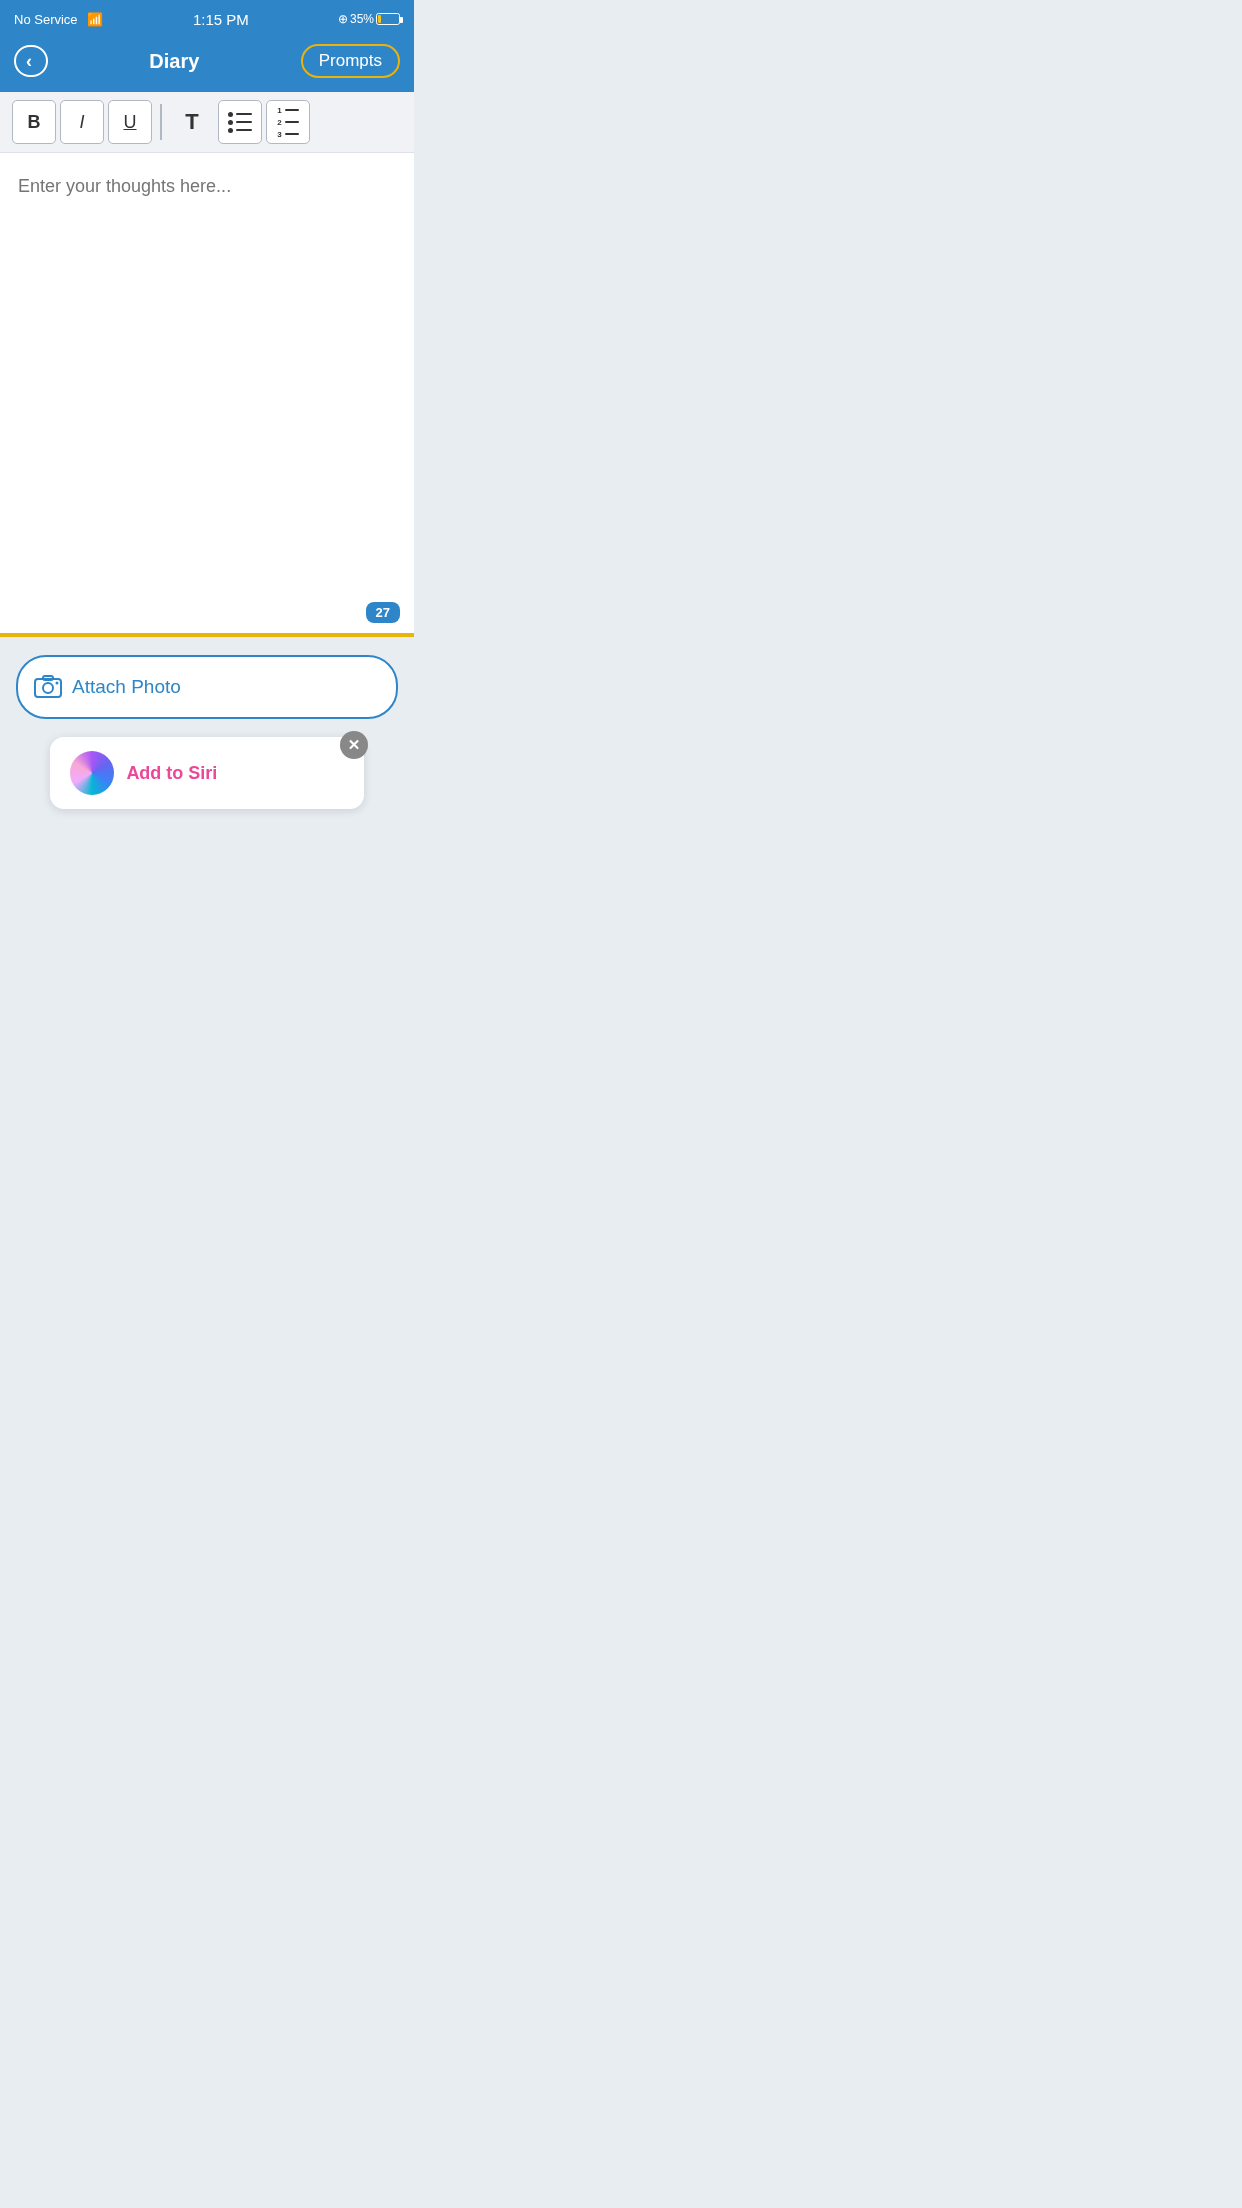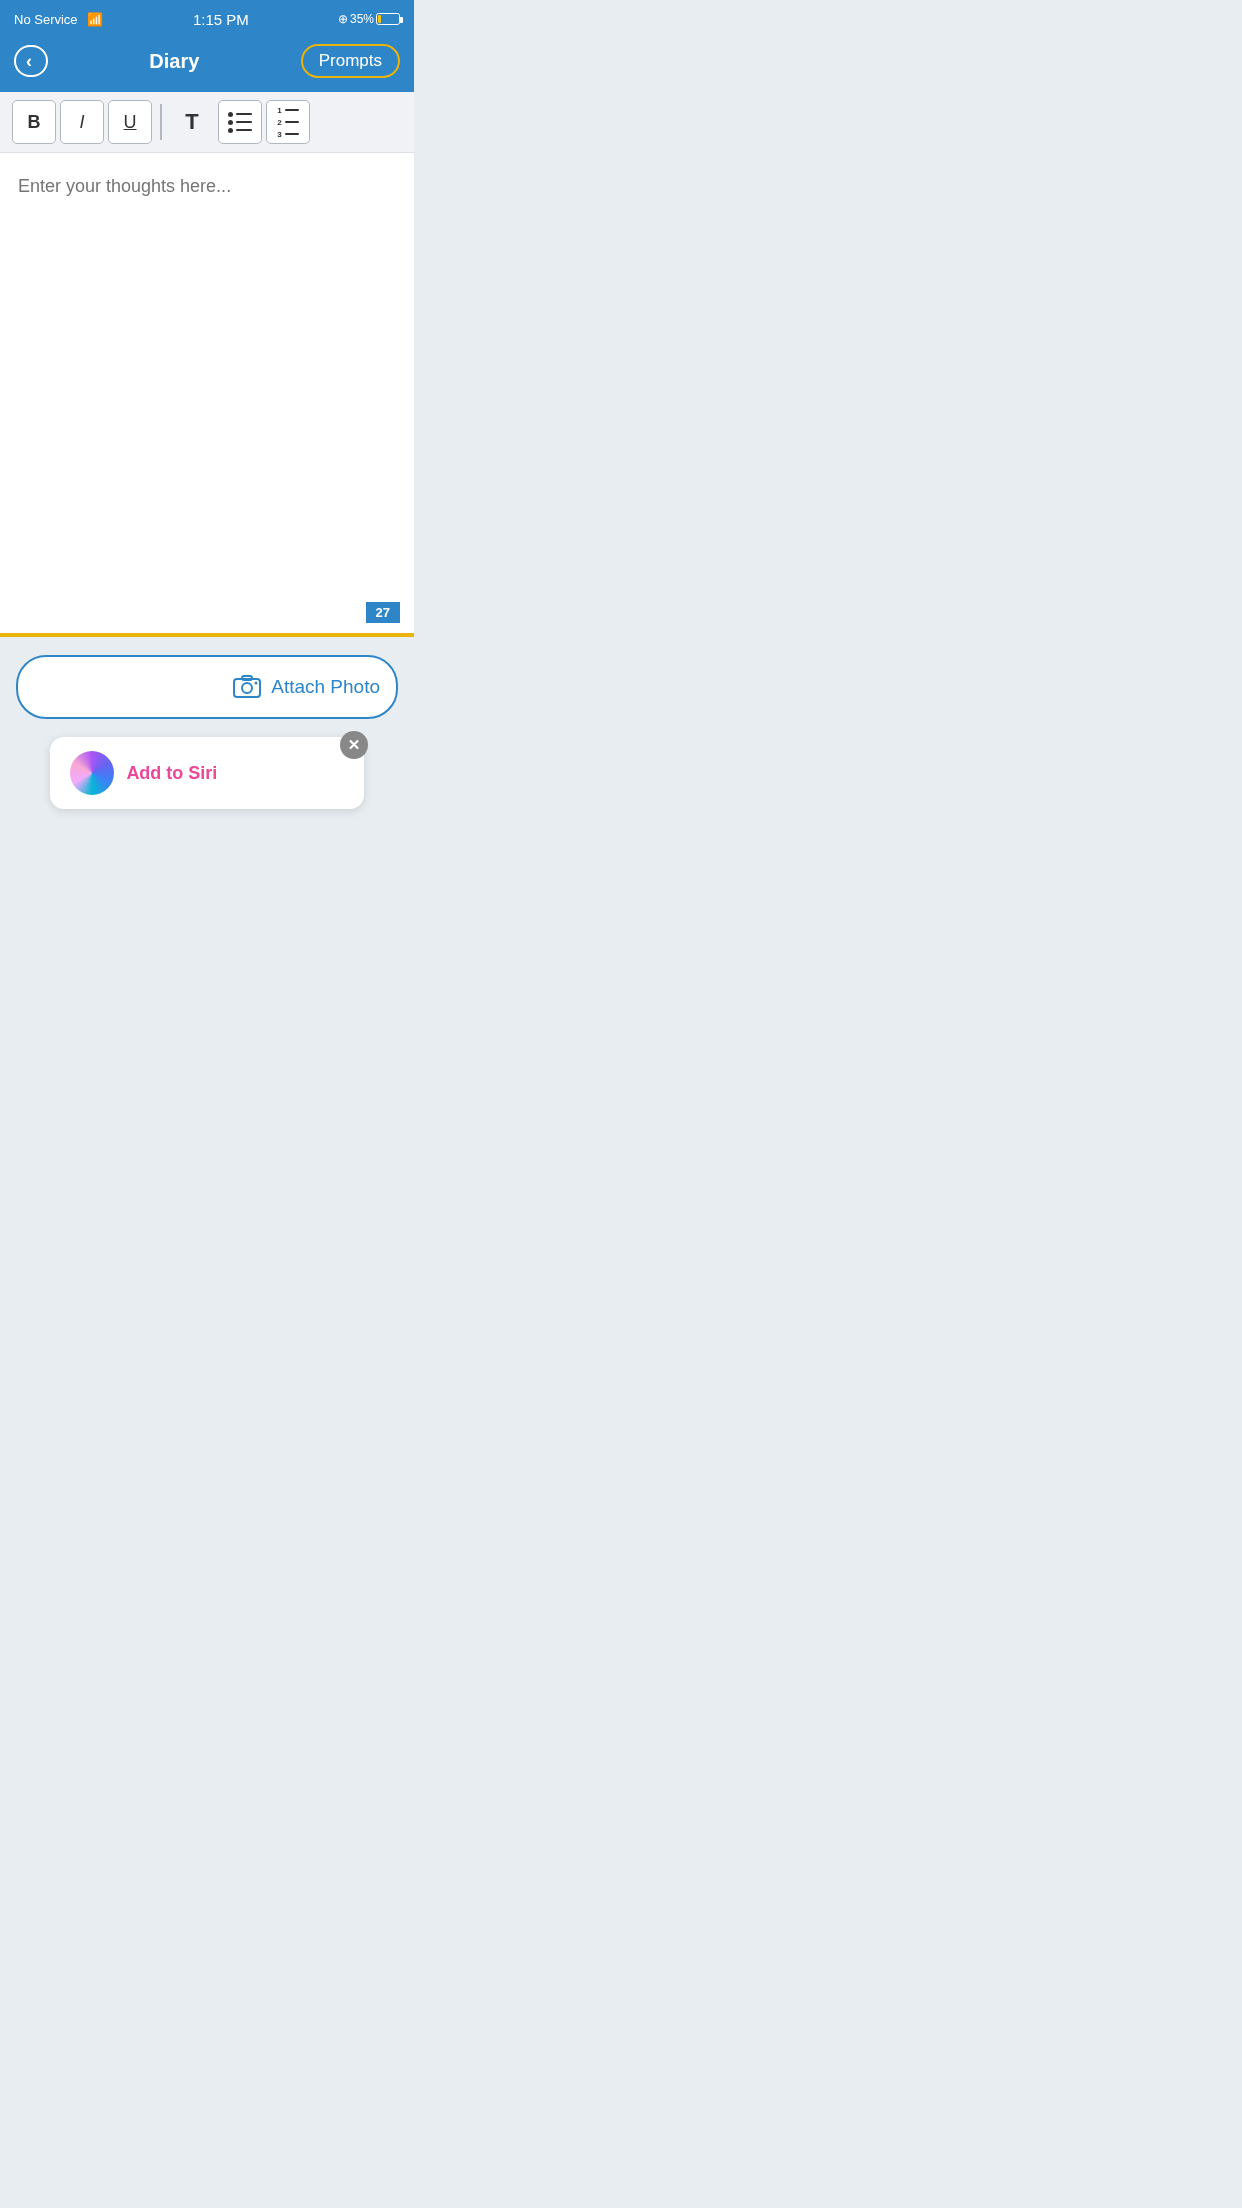--- a/index.html
+++ b/index.html
@@ -188,21 +188,21 @@
       line-height: 1.5;
     }
     .word-count-badge {
       position: absolute;
       bottom: 14px;
       right: 14px;
       background: #2e86c8;
       color: white;
       font-size: 13px;
       font-weight: 600;
-      border-radius: 0;
+      border-radius: 8px;
       padding: 3px 10px;
     }
 
     
     .lower-section {
       background: #e8edf2;
       padding: 18px 16px 16px;
       display: flex;
       flex-direction: column;
       gap: 14px;
@@ -211,21 +211,21 @@
     .attach-photo-btn {
       border: 2px solid #2e86c8;
       border-radius: 30px;
       background: white;
       color: #2e86c8;
       font-size: 19px;
       font-weight: 500;
       padding: 16px;
       display: flex;
       align-items: center;
-      justify-content: flex-end;
+      justify-content: flex-start;
       gap: 10px;
       cursor: pointer;
       width: 100%;
     }
     .camera-icon-svg {
       width: 28px;
       height: 28px;
     }
 
     

